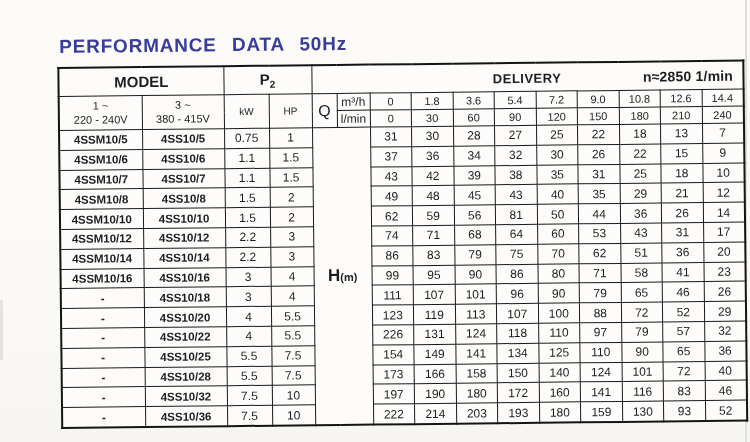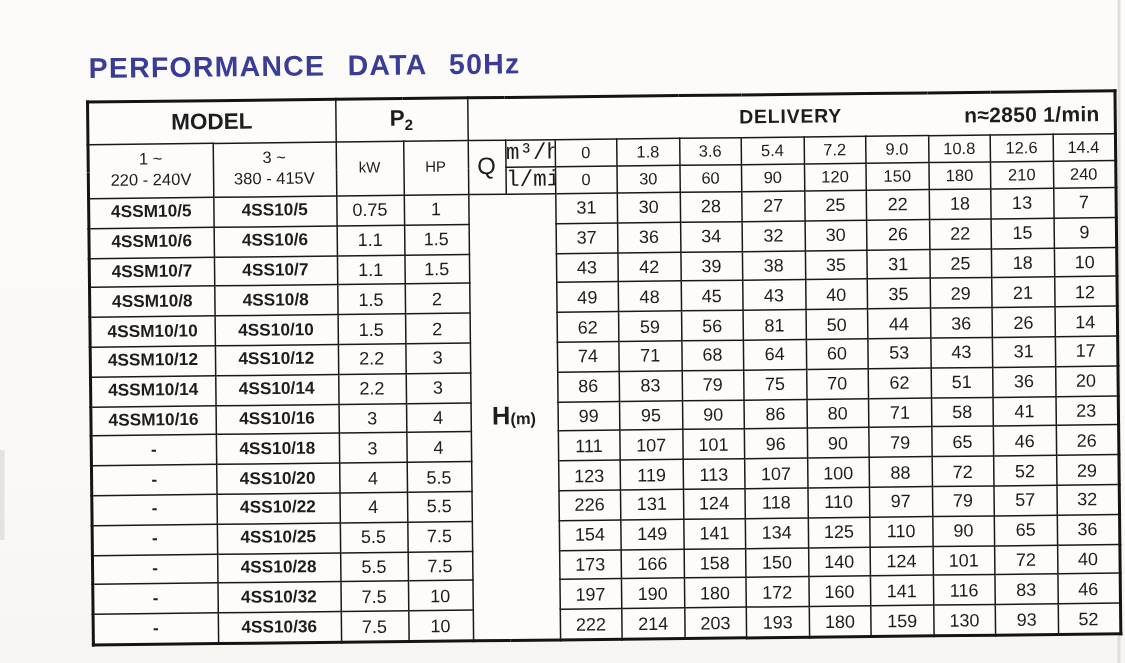--- a/index.html
+++ b/index.html
@@ -36,21 +36,21 @@
 
   .h-row1 th{height:27px;font-size:15px;font-weight:700;}
   .p2sub{font-size:10px;vertical-align:-3px;}
   .delivery-cell{position:relative;}
   .delivery-word{display:inline-block;font-size:13px;font-weight:700;letter-spacing:.5px;}
   .speed{position:absolute;right:9px;top:50%;transform:translateY(-50%);font-size:14px;font-weight:700;letter-spacing:.2px;}
 
   .volt{font-size:11px;font-weight:700;line-height:1.25;height:32px;}
   .kwhp{font-size:10px;font-weight:700;}
   .qcell{font-size:16px;font-weight:700;}
-  .unit{height:16px;font-size:15px;font-weight:700;font-family:Liberation Mono, monospace;}
+  .unit{height:16px;font-size:12px;font-weight:700;}
   .fval{height:16px;font-size:11px;font-weight:700;}
 
   tbody td{height:18.8px;font-size:12px;}
   td.c-model{font-weight:700;font-size:11.5px;}
   td.c-num{font-size:12px;}
   td.c-val{font-size:12px;}
   td.h-cell{font-size:17px;font-weight:700;letter-spacing:0;}
   .h-sub{font-size:11px;font-weight:700;}
 </style>
 </head>

